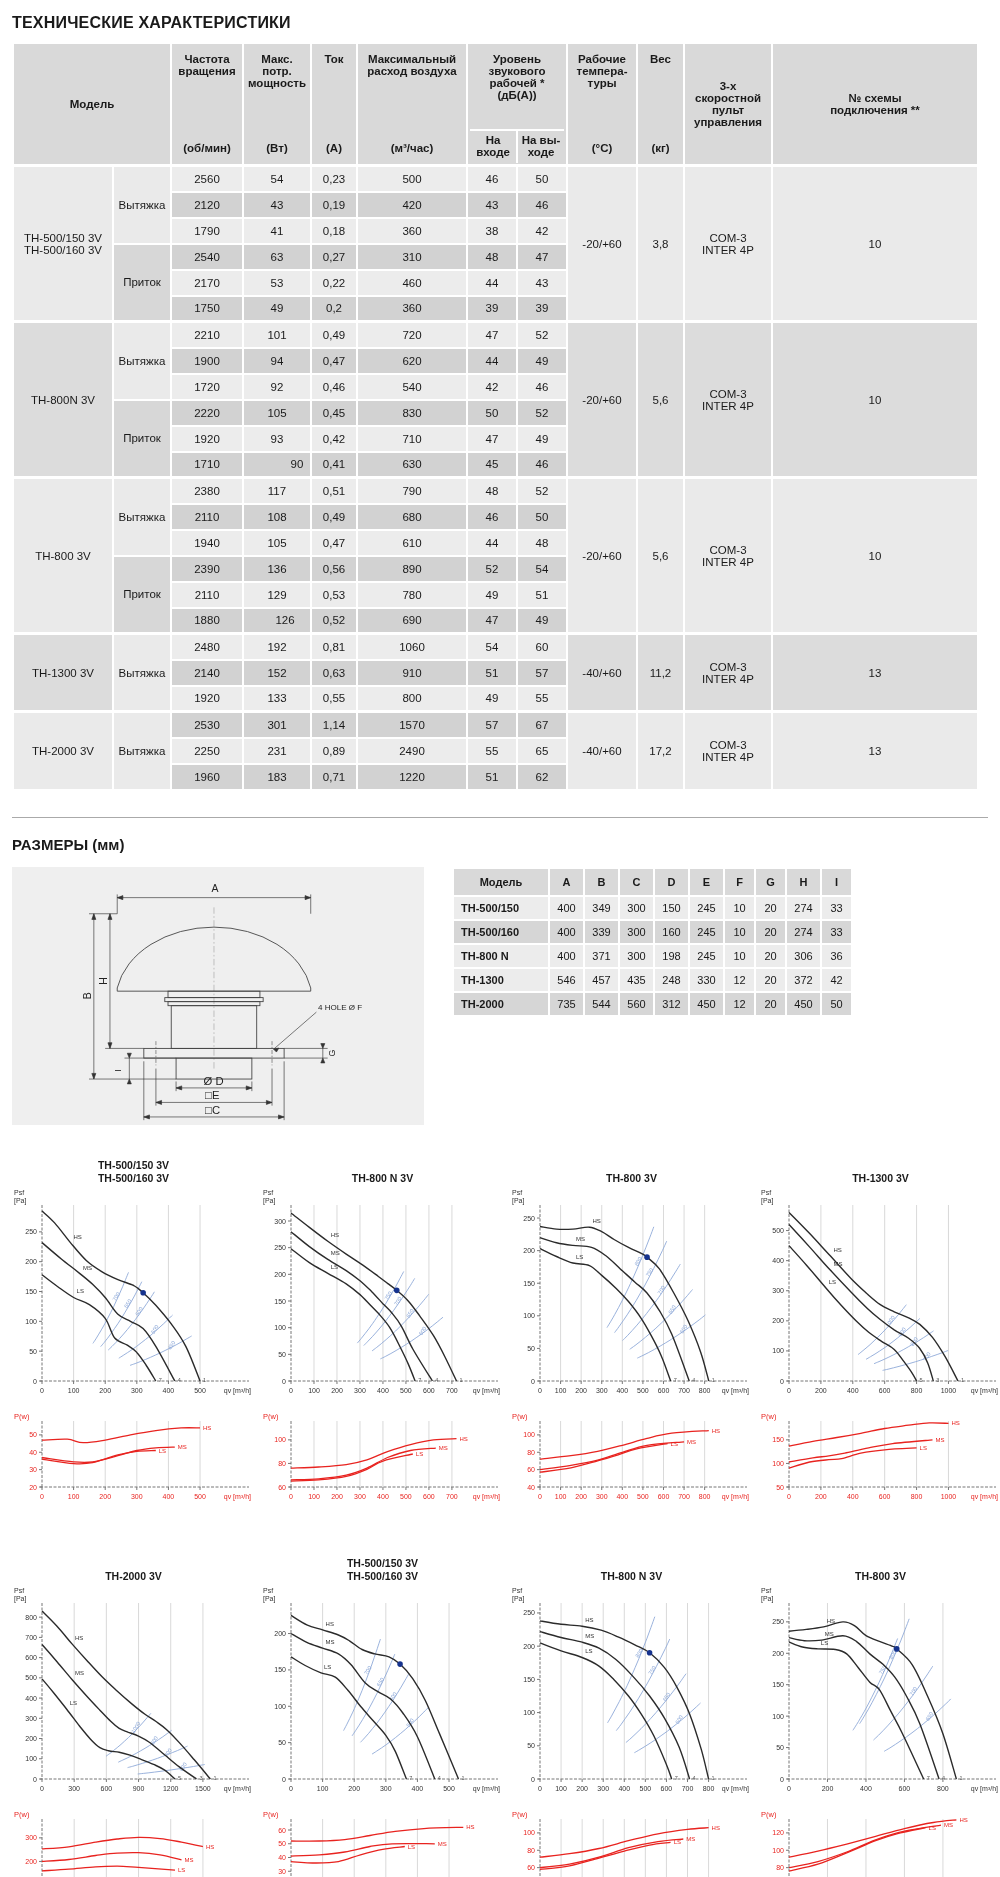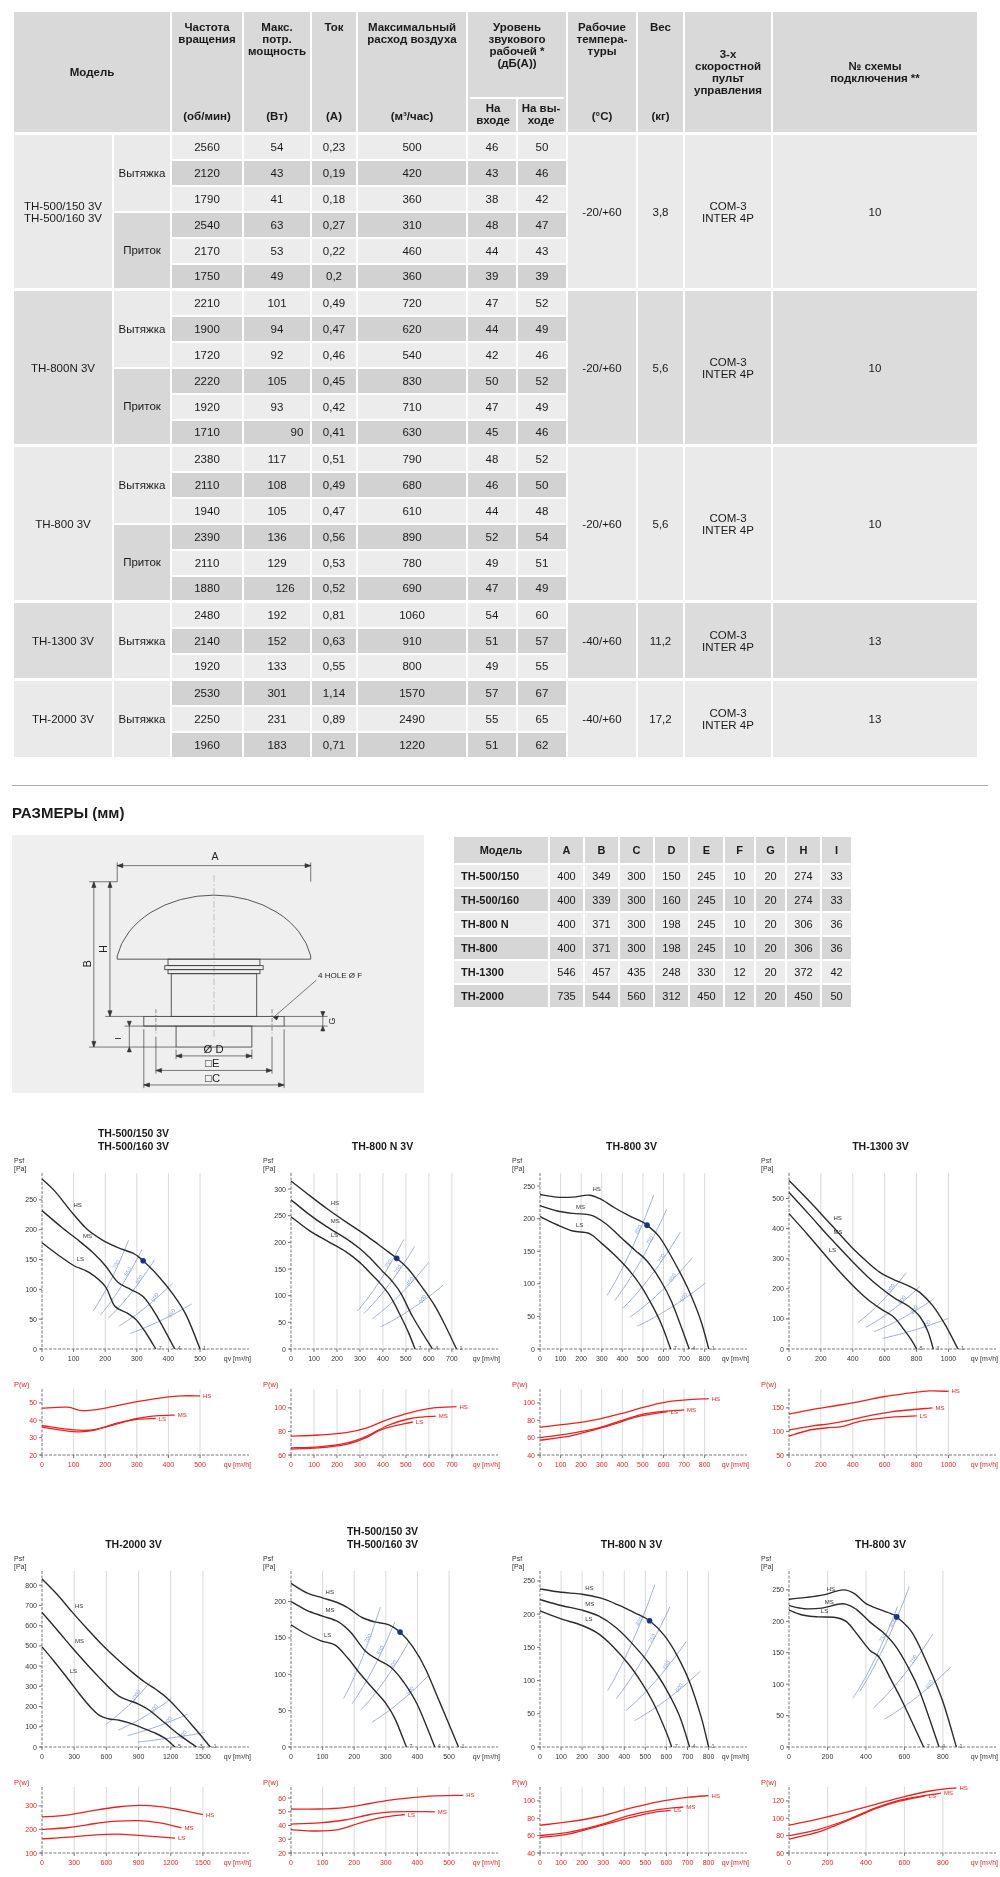--- a/index.html
+++ b/index.html
@@ -44,20 +44,21 @@
   .charts{margin-top:34px;}
   .chart-row{display:flex;gap:6px;margin-bottom:44px;}
   .chart-block{width:243px;flex:none;}
   .chart-title{font-size:10.5px;font-weight:bold;text-align:center;min-height:26px;display:flex;flex-direction:column;justify-content:flex-end;margin-bottom:2px;line-height:1.2;}
 </style>
 </head>
 <body>
 
 <div class="page">
 
+  <h1 class="doc-title">ТЕХНИЧЕСКИЕ ХАРАКТЕРИСТИКИ</h1>
 
   <table class="spec">
     <colgroup>
       <col style="width:100px">
         <col style="width:58px">
         <col style="width:72px">
         <col style="width:68px">
       <col style="width:46px">
         <col style="width:110px">
         <col style="width:50px">
@@ -512,32 +513,20 @@
             <td>300</td>
             <td>160</td>
             <td>245</td>
             <td>10</td>
             <td>20</td>
             <td>274</td>
             <td>33</td>
           </tr>
           <tr class="alt0">
             <td class="dmodel">TH-800 N</td>
-            <td>400</td>
-            <td>371</td>
-            <td>300</td>
-            <td>198</td>
-            <td>245</td>
-            <td>10</td>
-            <td>20</td>
-            <td>306</td>
-            <td>36</td>
-          </tr>
-          <tr class="alt1">
-            <td class="dmodel">TH-800</td>
             <td>400</td>
             <td>371</td>
             <td>300</td>
             <td>198</td>
             <td>245</td>
             <td>10</td>
             <td>20</td>
             <td>306</td>
             <td>36</td>
           </tr>

